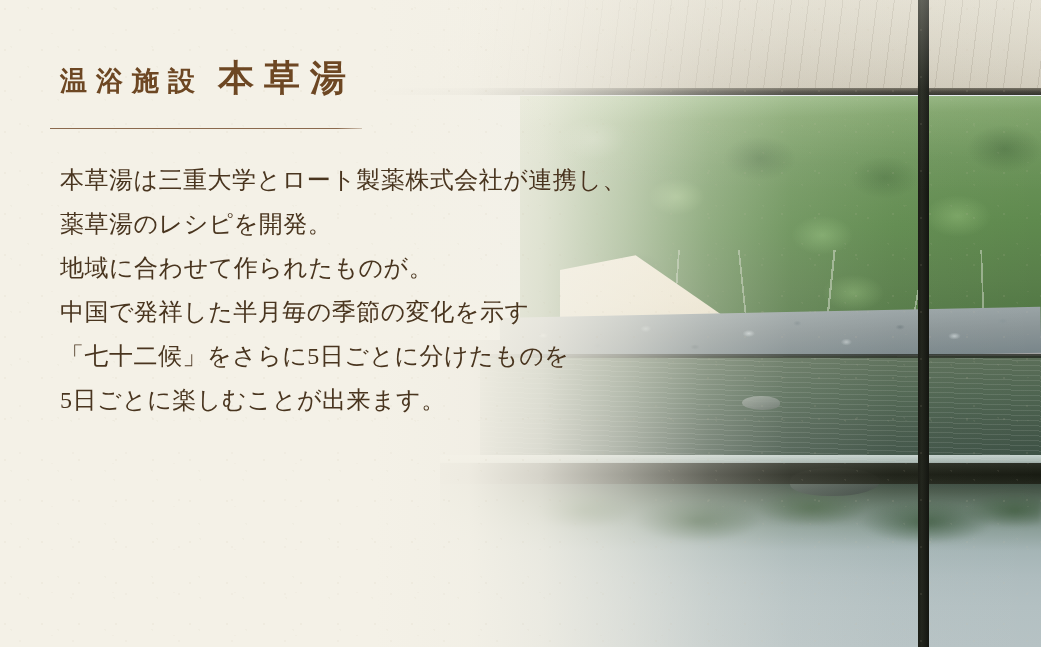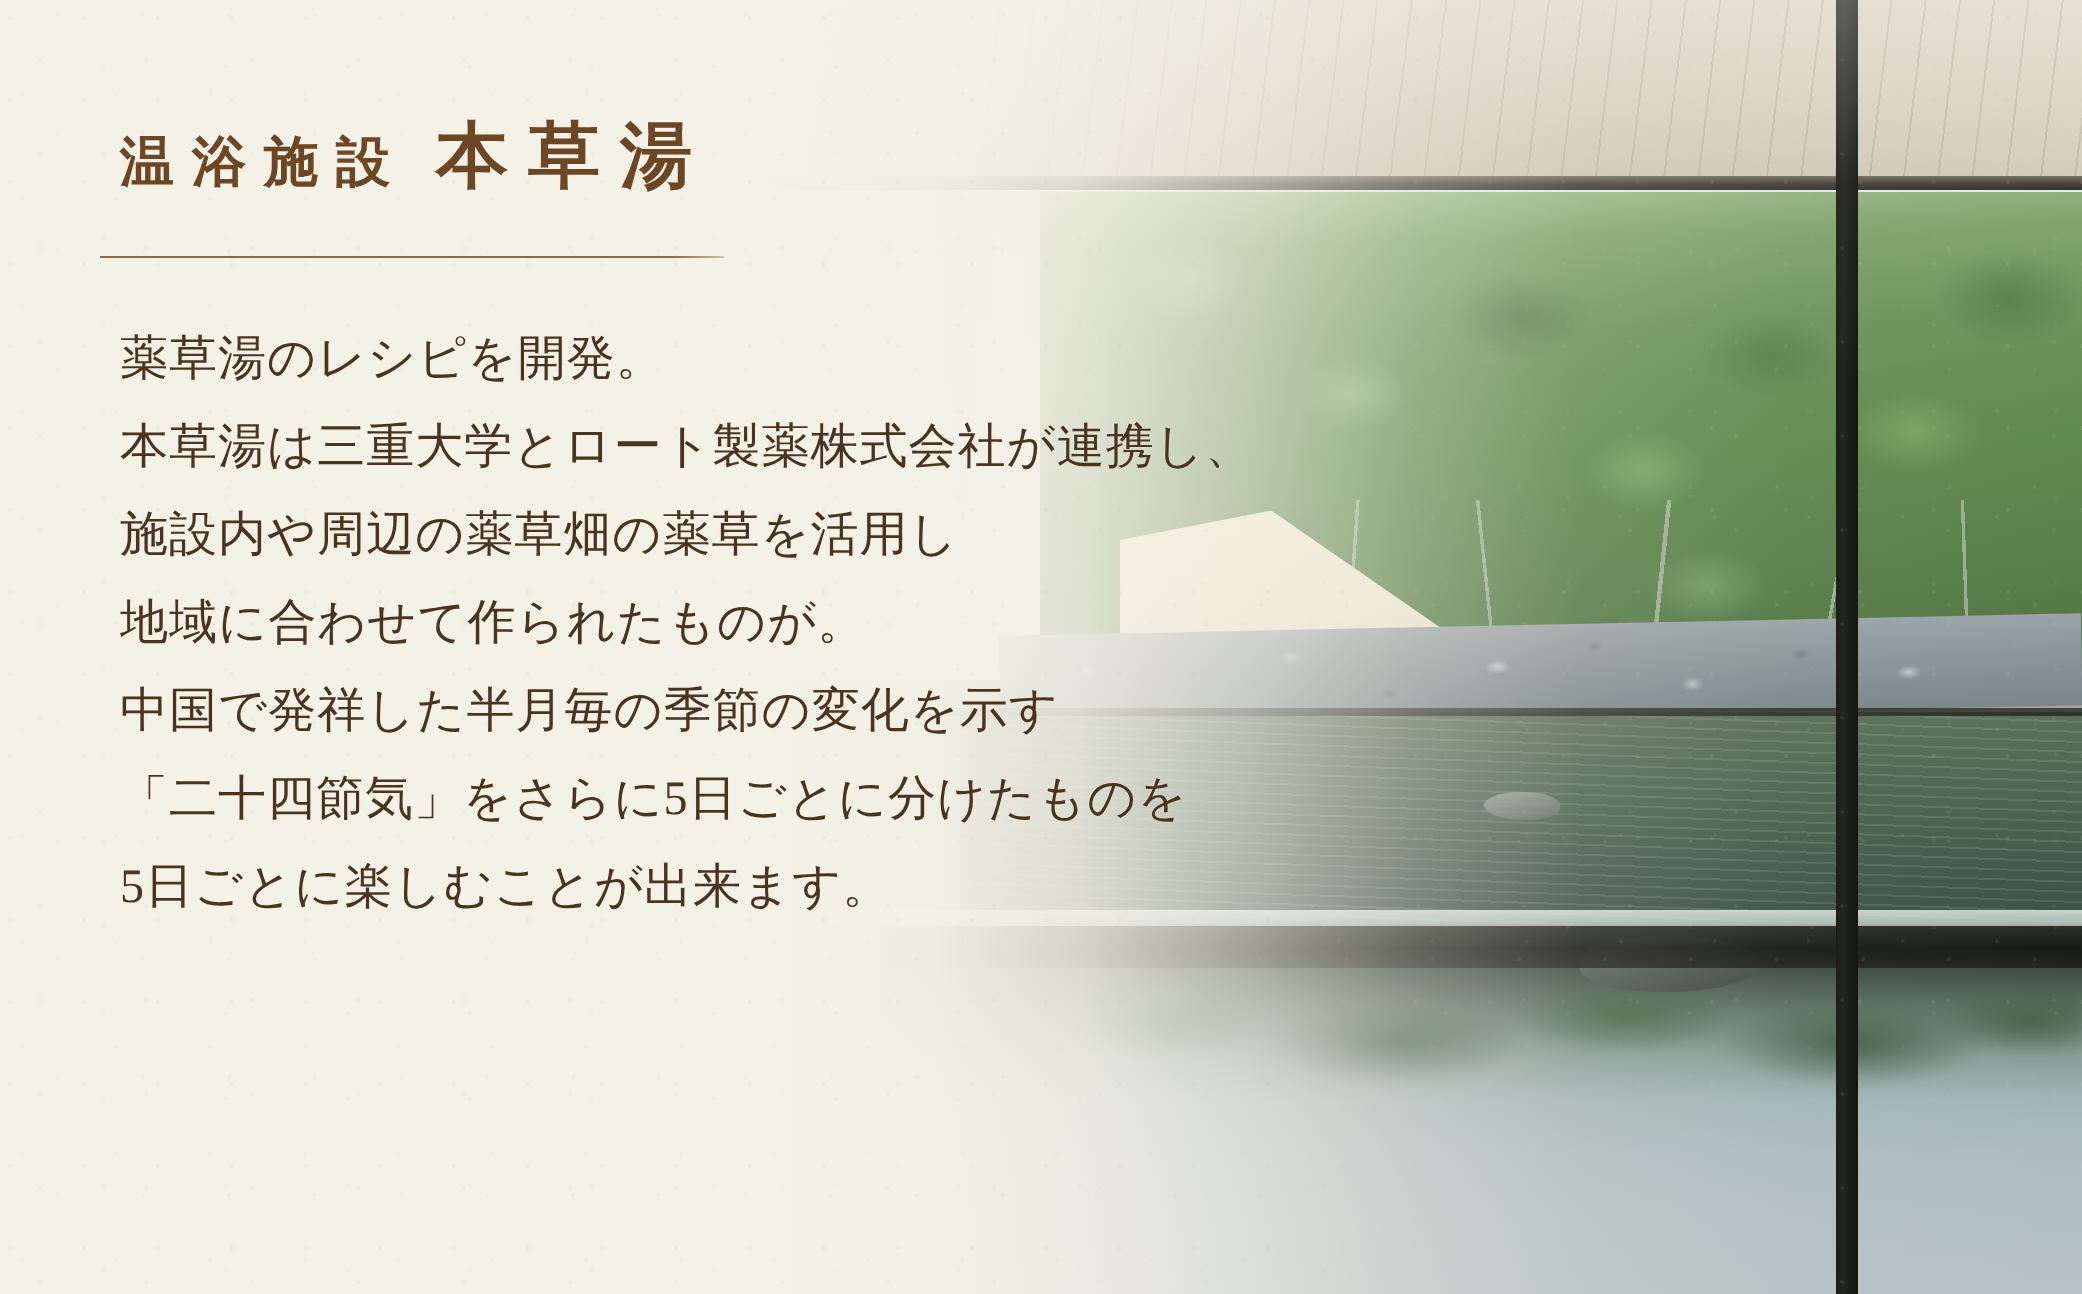--- a/index.html
+++ b/index.html
@@ -364,23 +364,22 @@
 
   <div class="content">
 
     <h1 class="title">
       <span class="title-sub">温浴施設</span><span class="title-main">本草湯</span>
     </h1>
 
     <div class="rule"></div>
 
     <ul class="body-text">
+      <li>本草湯は三重大学とロート製薬株式会社が連携し、</li>
       <li>薬草湯のレシピを開発。</li>
-      <li>本草湯は三重大学とロート製薬株式会社が連携し、</li>
-      <li>施設内や周辺の薬草畑の薬草を活用し</li>
       <li>地域に合わせて作られたものが。</li>
       <li>中国で発祥した半月毎の季節の変化を示す</li>
-      <li>「二十四節気」をさらに5日ごとに分けたものを</li>
+      <li>「七十二候」をさらに5日ごとに分けたものを</li>
       <li>5日ごとに楽しむことが出来ます。</li>
     </ul>
 
   </div>
 </div>
 
 </body></html>

